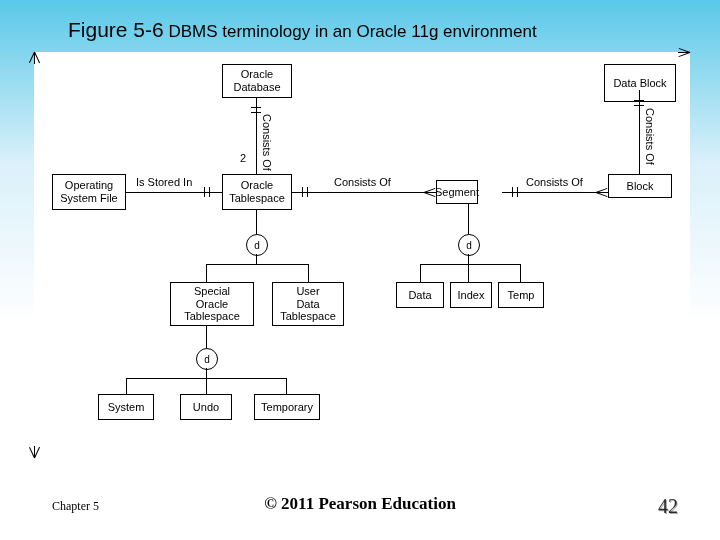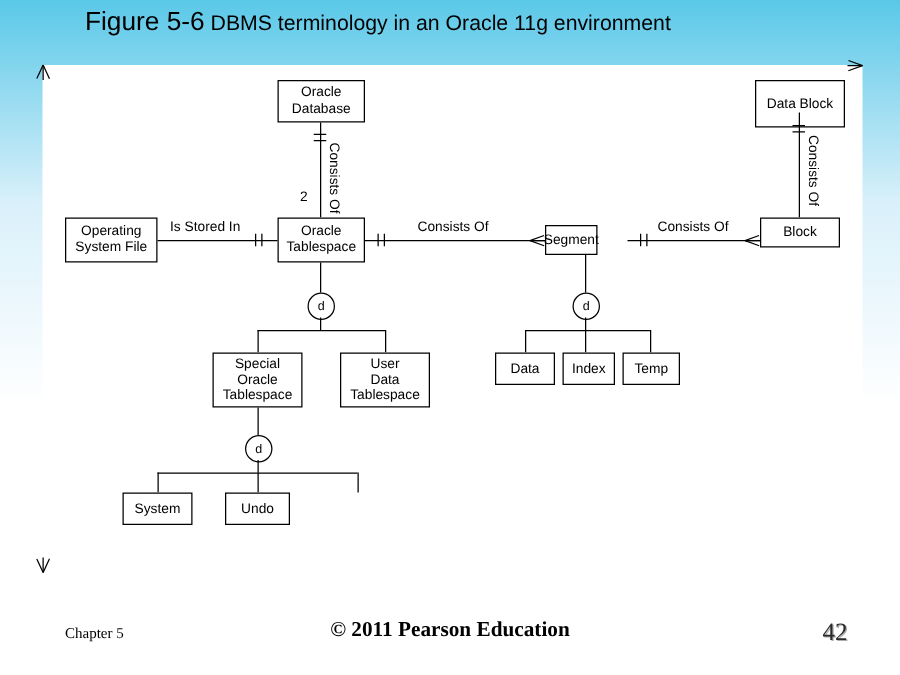--- a/index.html
+++ b/index.html
@@ -1,17 +1,17 @@
 <!DOCTYPE html>
 <html><head>
 <meta charset="utf-8">
 <style>
 html,body{margin:0;padding:0;width:720px;height:540px;font-family:Arial,Helvetica,sans-serif;overflow:hidden}
 .slide{width:720px;height:540px;background:linear-gradient(to bottom,#5ac8e8 0%,#d9f0fa 30%,#ffffff 60%);position:relative}
-.title{position:absolute;top:6px;left:68px;font-size:21px;color:#000}
+.title{position:absolute;top:18px;left:68px;font-size:21px;color:#000}
 .title .fig{font-weight:400}
 .title .small{font-size:17px}
 .diagram{position:absolute;top:52px;left:34px;width:656px;height:406px;background:#fff}
 .box{position:absolute;border:1.3px solid #000;background:#fff;font-size:11px;text-align:center;display:flex;align-items:center;justify-content:center;padding:2px;box-sizing:border-box;line-height:1.15}
 .circle{position:absolute;width:20px;height:20px;border:1.3px solid #000;border-radius:50%;background:#fff;font-size:10px;display:flex;align-items:center;justify-content:center}
 .line{position:absolute;background:#000}
 .hl{height:1.3px}
 .vl{width:1.3px}
 .lbl{position:absolute;font-size:11px;text-align:center}
 .vlbl{position:absolute;font-size:11px;writing-mode:vertical-rl;text-align:center}
@@ -108,35 +108,36 @@
     <div class="line vl" style="left:274px;top:212px;height:18px"></div>
 
     <div class="line vl" style="left:434px;top:152px;height:30px"></div>
     <div class="circle" style="left:424px;top:182px">d</div>
     <div class="line vl" style="left:434px;top:202px;height:10px"></div>
     <div class="line hl" style="left:386px;top:212px;width:100px"></div>
     <div class="line vl" style="left:386px;top:212px;height:18px"></div>
     <div class="line vl" style="left:434px;top:212px;height:18px"></div>
     <div class="line vl" style="left:486px;top:212px;height:18px"></div>
 
-    <div class="box" style="left:136px;top:230px;width:72px;height:44px">Special<br>Oracle<br>Tablespace</div>
+    <div class="box" style="left:136px;top:230px;width:84px;height:44px">Special<br>Oracle<br>Tablespace</div>
     <div class="box" style="left:238px;top:230px;width:72px;height:44px">User<br>Data<br>Tablespace</div>
     <div class="box" style="left:362px;top:230px;width:48px;height:26px">Data</div>
     <div class="box" style="left:416px;top:230px;width:42px;height:26px">Index</div>
     <div class="box" style="left:464px;top:230px;width:46px;height:26px">Temp</div>
 
     <div class="line vl" style="left:172px;top:274px;height:22px"></div>
     <div class="circle" style="left:162px;top:296px">d</div>
     <div class="line vl" style="left:172px;top:316px;height:10px"></div>
     <div class="line hl" style="left:92px;top:326px;width:160px"></div>
     <div class="line vl" style="left:92px;top:326px;height:16px"></div>
     <div class="line vl" style="left:172px;top:326px;height:16px"></div>
     <div class="line vl" style="left:252px;top:326px;height:16px"></div>
 
     <div class="box" style="left:64px;top:342px;width:56px;height:26px">System</div>
     <div class="box" style="left:146px;top:342px;width:52px;height:26px">Undo</div>
+    <div class="box" style="left:220px;top:342px;width:66px;height:26px">Temporary</div>
 
   </div>
 
   <div class="footL">Chapter 5</div>
   <div class="footC">© 2011 Pearson Education</div>
   <div class="footR">42</div>
 </div>
 
 </body></html>

